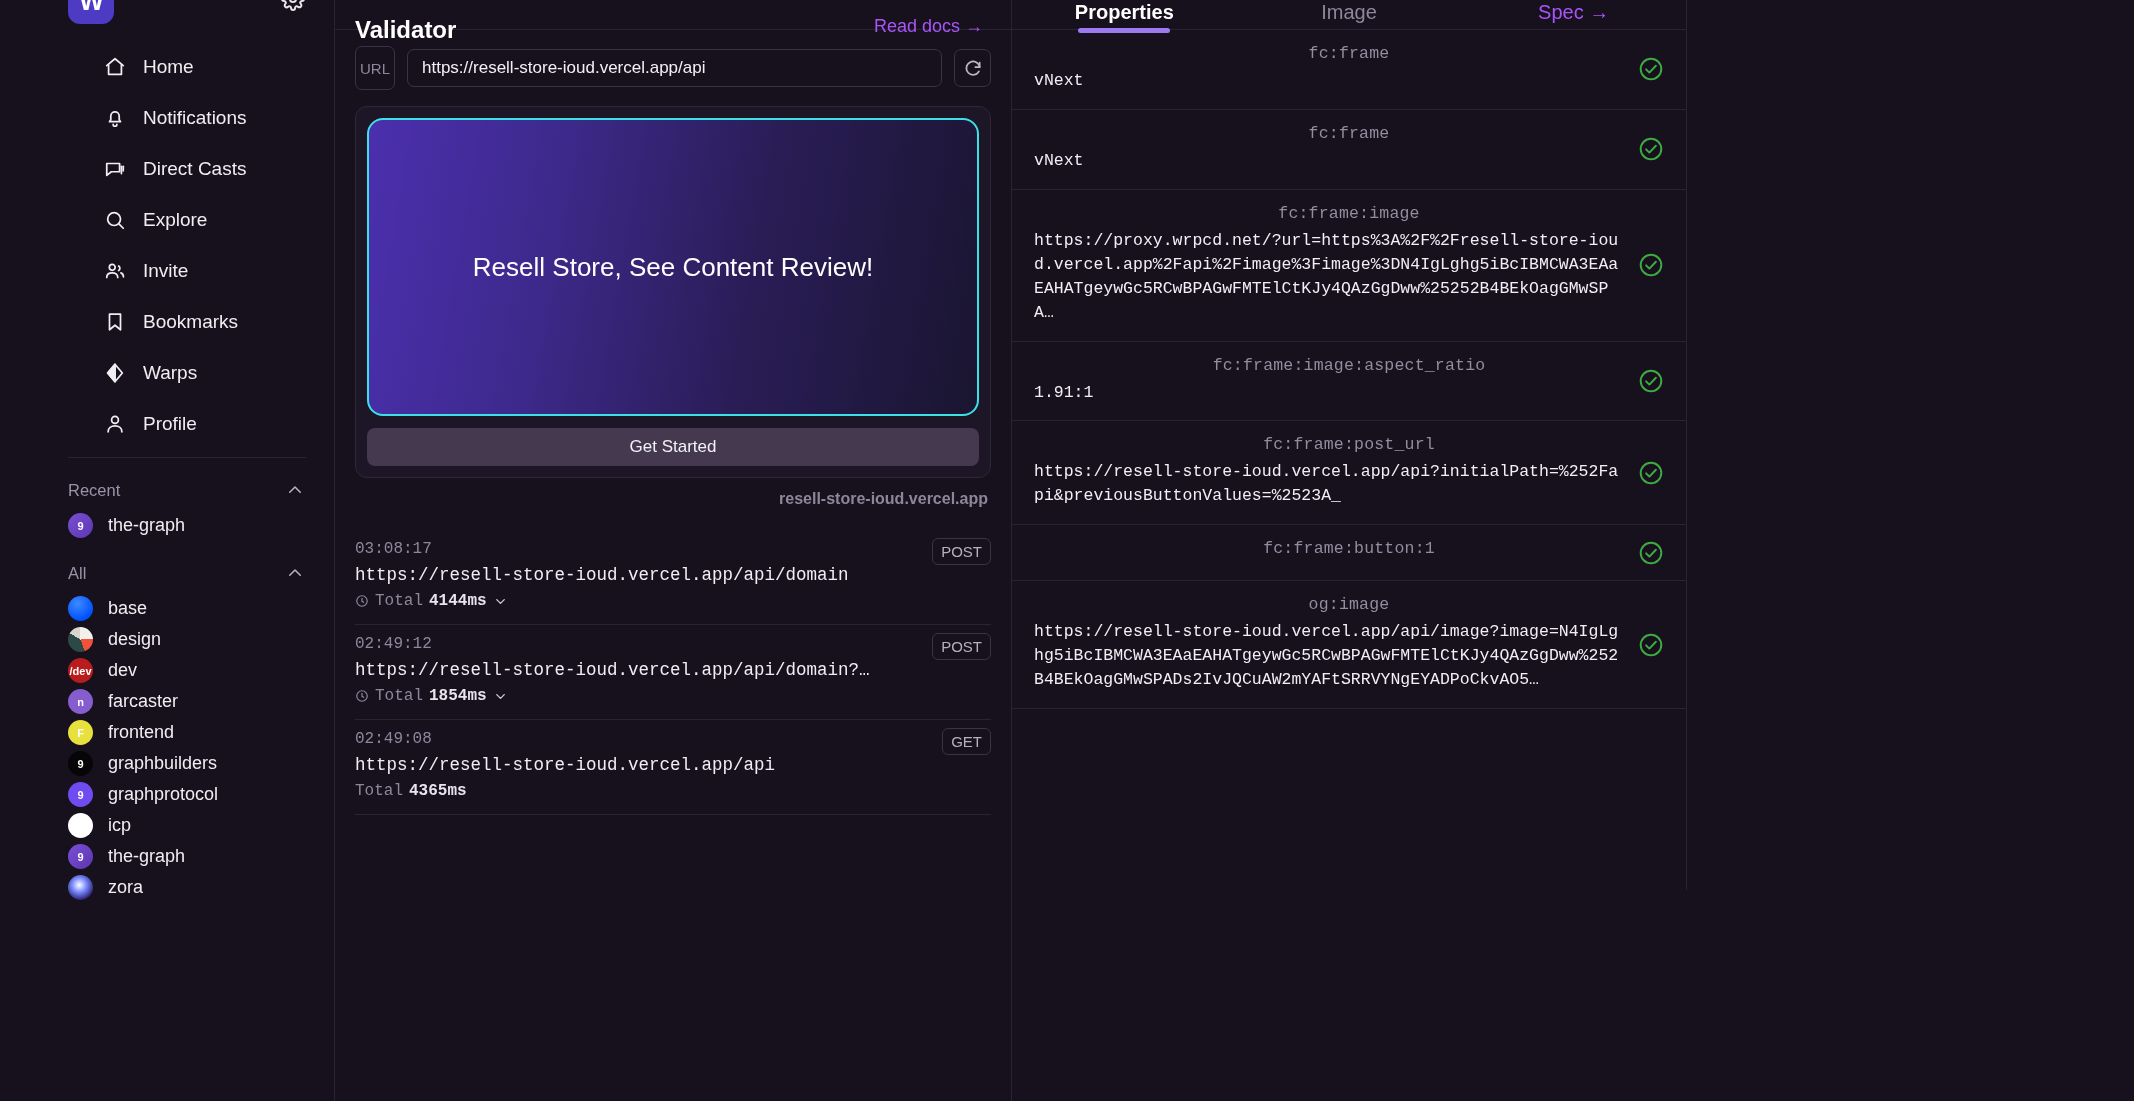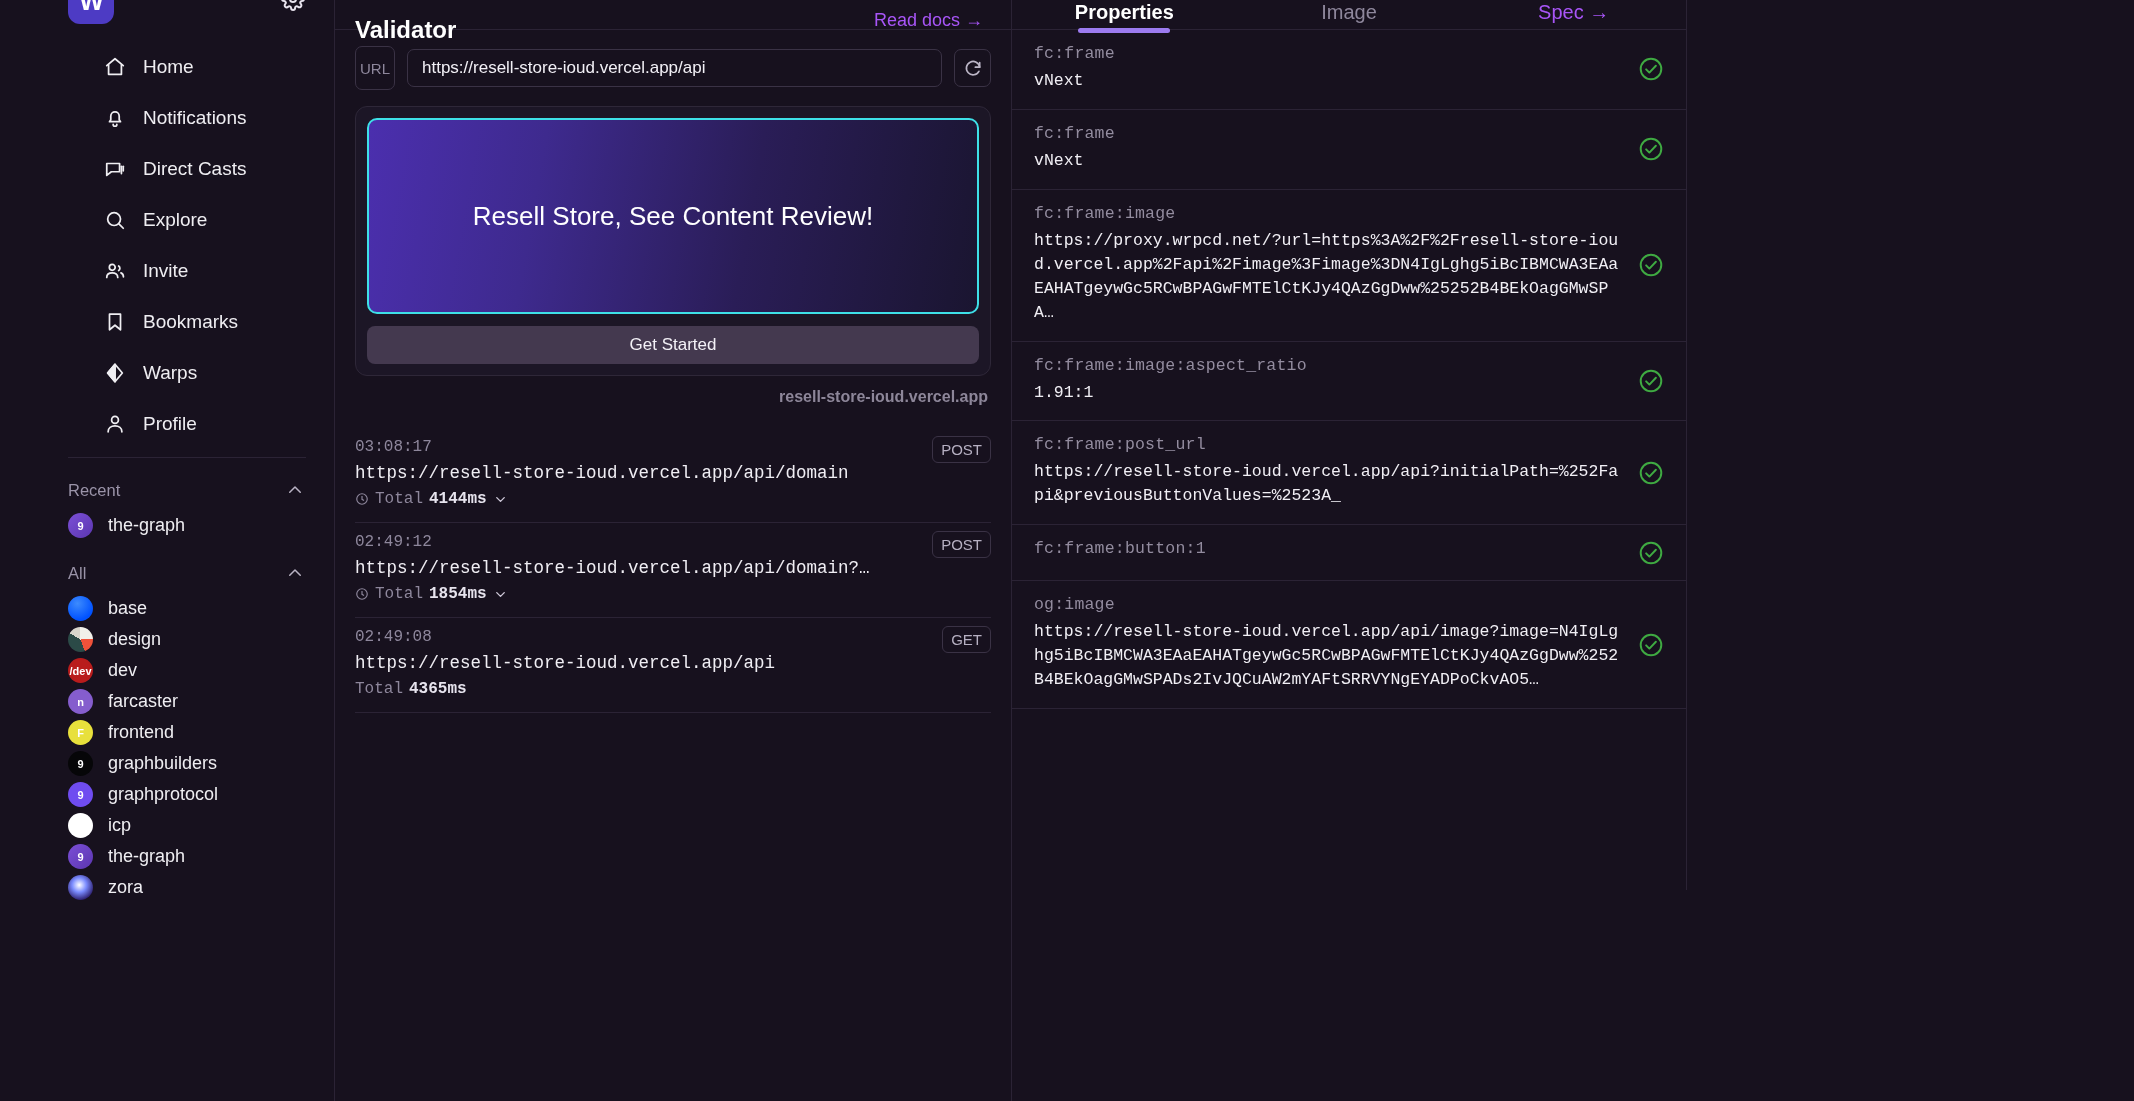--- a/index.html
+++ b/index.html
@@ -81,21 +81,21 @@
     border-right: 1px solid #2b2335;
     background: #17111e;
     position: relative; overflow: hidden;
   }
   .val-head {
     height: 30px; display: flex; align-items: flex-end; justify-content: space-between;
     padding: 0 28px 0 20px;
     border-bottom: 1px solid #2b2335;
   }
   .val-title { color: #fff; font-size: 24px; font-weight: bold; line-height: 22px; position: relative; top: 12px;}
-  .read-docs { color: #a855f7; font-size: 18px; line-height: 22px; position: relative; top: 2px;}
+  .read-docs { color: #a855f7; font-size: 18px; line-height: 22px; position: relative; top: 8px;}
 
   .url-row { display: flex; align-items: center; gap: 12px; padding: 16px 20px 16px 20px; }
   .url-tag {
     width: 40px; height: 44px; border: 1px solid #3a3245; border-radius: 7px;
     color: #8e879c; font-size: 15px; display: flex; align-items: center; justify-content: center;
     flex: 0 0 40px;
   }
   .url-input {
     flex: 1 1 auto; height: 38px; border: 1px solid #3a3245; border-radius: 7px;
     background: transparent; color: #f2f0f6; font-size: 17px; padding: 0 14px;
@@ -105,21 +105,21 @@
     width: 37px; height: 38px; border: 1px solid #3a3245; border-radius: 7px;
     display: flex; align-items: center; justify-content: center; color: #bcb6c7;
     flex: 0 0 37px;
   }
 
   .frame-card {
     margin: 0 20px; border: 1px solid #2e2738; border-radius: 12px;
     padding: 11px; background: #1c1626;
   }
   .frame-img {
-    height: 196px; border-radius: 10px; border: 2px solid #3ee0e8;
+    height: 298px; border-radius: 16px; border: 2px solid #3ee0e8;
     background: linear-gradient(100deg, #4b2fae 0%, #3e2a8e 28%, #2a1d57 62%, #1a1530 100%);
     display: flex; align-items: center; justify-content: center;
   }
   .frame-img span { color: #fff; font-size: 26px; }
   .frame-btn {
     margin-top: 12px; height: 38px; background: #44394f; border-radius: 8px;
     display: flex; align-items: center; justify-content: center;
     color: #f3f1f7; font-size: 17px;
   }
   .frame-domain {
@@ -156,21 +156,21 @@
   .tab.active { color: #fff; font-weight: bold; }
   .tab.active::after {
     content:''; position: absolute; left: 50%; transform: translateX(-50%);
     bottom: -4px; width: 92px; height: 5px; background: #9c7bf0; border-radius: 3px;
   }
   .tab.link { color: #a855f7; }
 
   .prop { border-bottom: 1px solid #2b2335; padding: 14px 22px 16px 22px; position: relative; }
   .prop-key {
     color: #938c9f; font-size: 16.5px; font-family: "Liberation Mono", monospace;
-    margin-bottom: 6px; letter-spacing: 0.2px;
+    margin-bottom: 6px; letter-spacing: 0.2px; text-align: center;
   }
   .prop-val {
     color: #f1eff5; font-size: 16.5px; font-family: "Liberation Mono", monospace;
     line-height: 1.45; white-space: pre-wrap; word-break: break-all; max-width: 585px;
   }
   .prop-val .muted { color: #938c9f; }
   .check {
     position: absolute; right: 22px; top: 50%; transform: translateY(-50%);
     width: 26px; height: 26px;
   }

